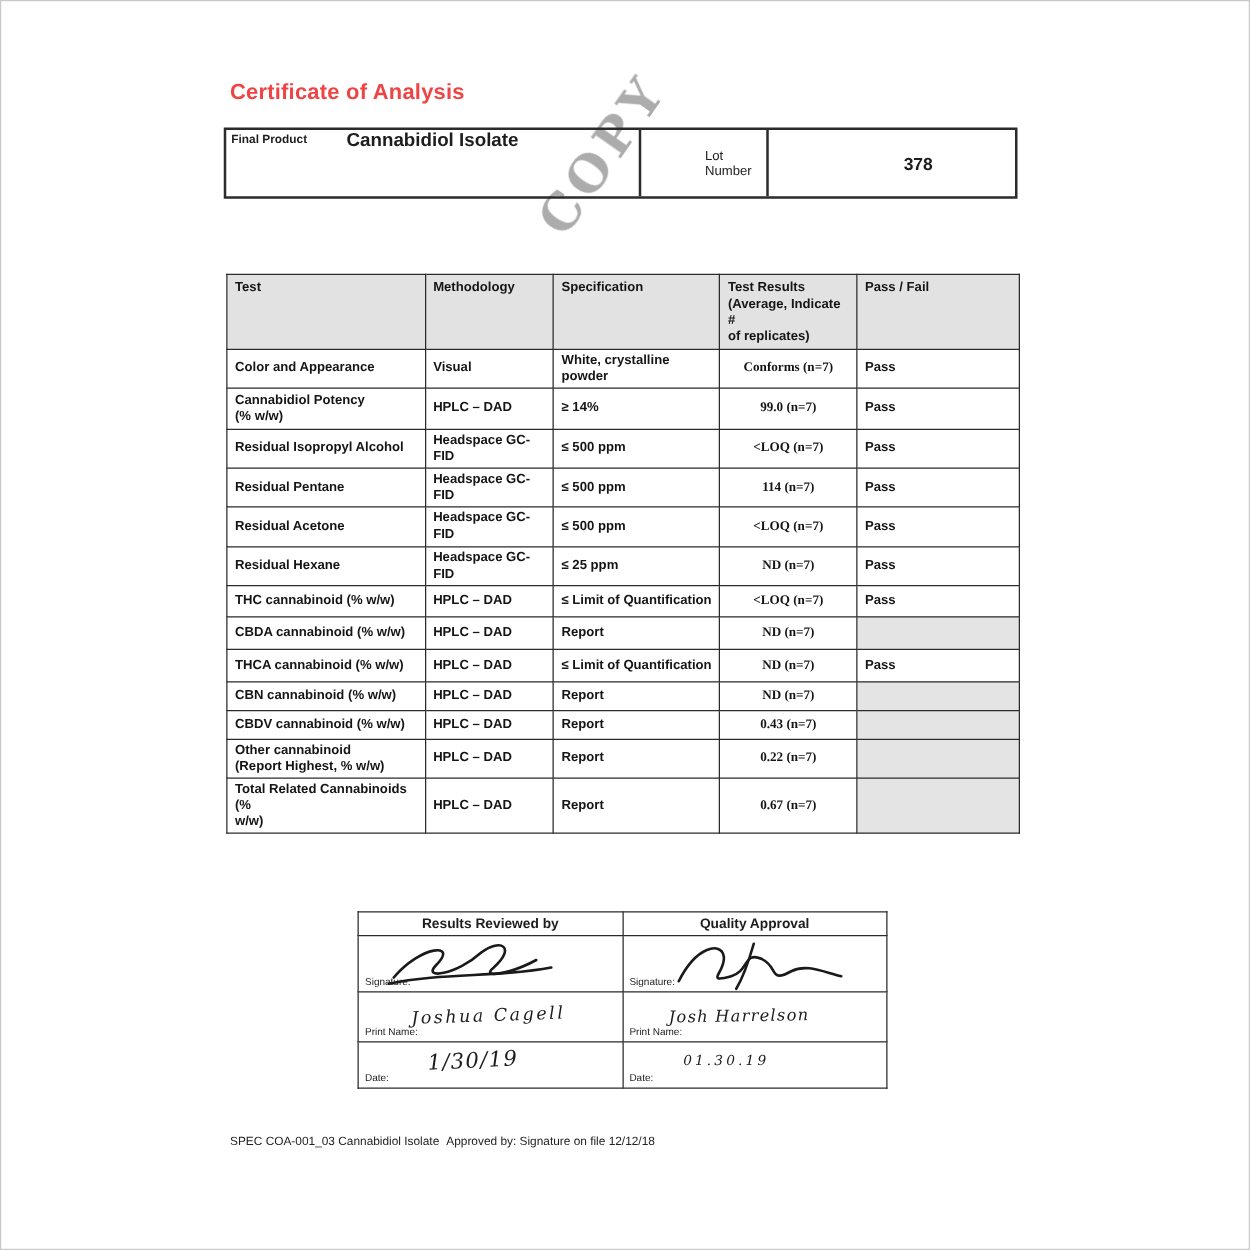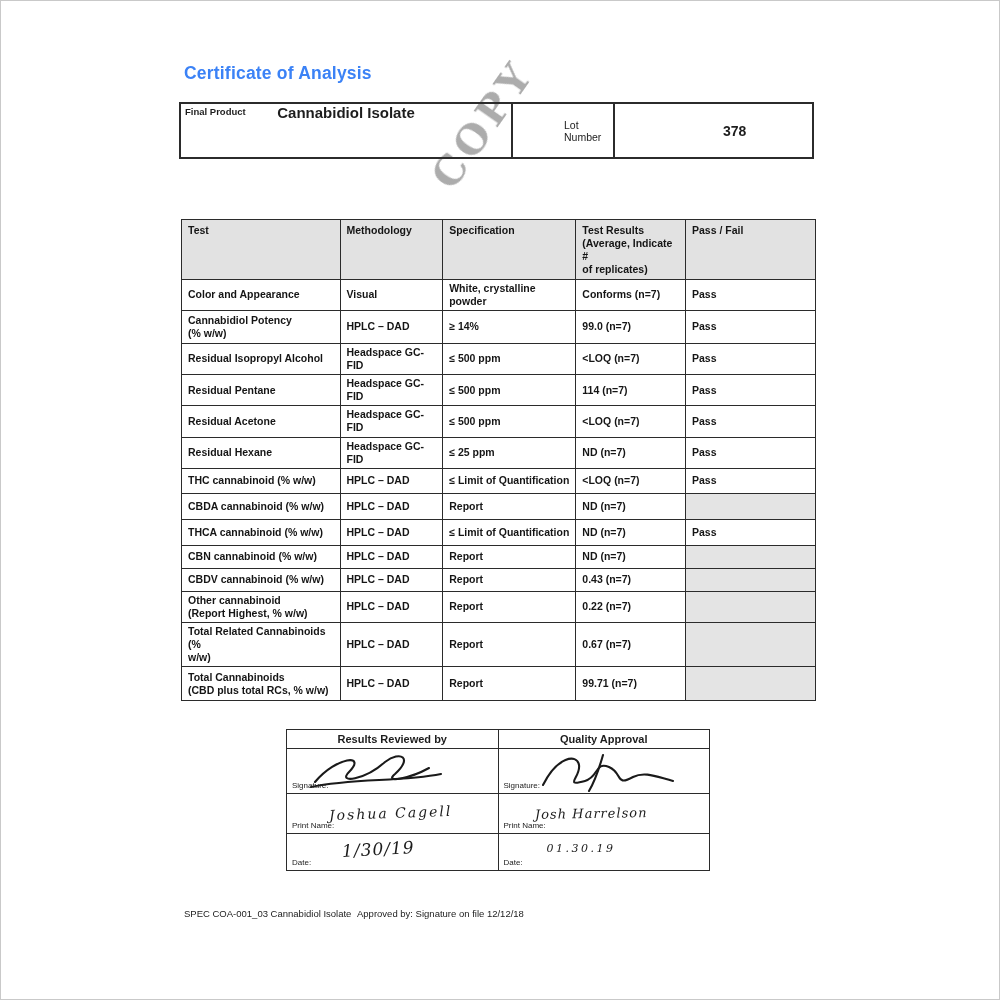--- a/index.html
+++ b/index.html
@@ -4,21 +4,21 @@
 <style>
   html,body{margin:0;padding:0;background:#fff;}
   .page{
     position:relative;width:1000px;height:1000px;background:#ffffff;
     border:1px solid #c9c9c9;box-sizing:border-box;overflow:hidden;
     font-family:"Liberation Sans", sans-serif;color:#1d1d1d;
   }
   
   .doc-title{
     position:absolute;left:183px;top:62px;
-    font-size:17.5px;font-weight:bold;color:#3b82f6;letter-spacing:.2px;
+    font-size:17.5px;font-weight:bold;color:#ef4444;letter-spacing:.2px;
   }
   
   .stamp{
     position:absolute;left:398px;top:100px;width:164px;height:44px;
     transform:rotate(-55deg);text-align:center;
     font-family:"DejaVu Serif", serif;font-weight:bold;font-size:40px;
     letter-spacing:5px;color:#8d8d8d;opacity:.72;filter:blur(.4px);
     pointer-events:none;
   }
   
@@ -41,21 +41,21 @@
   table.results th, table.results td{
     border:1.6px solid #2b2b2b;font-size:10.5px;line-height:1.25;
     padding:2px 6px;color:#151515;white-space:pre-line;box-sizing:border-box;
     font-weight:600;
   }
   table.results th{
     background:#e2e2e2;text-align:left;vertical-align:top;font-weight:700;
     height:44px;padding-top:4px;
   }
   table.results td{vertical-align:middle;}
-  td.c-result{}
+  td.c-result{text-align:center;font-family:Liberation Serif, serif;}
   td.c-pass{padding-left:15px;font-weight:700;}
   td.shaded{background:#e4e4e4;}
   tr.h29{height:29px}tr.h33{height:33px}tr.h26{height:26px}tr.h25{height:25px}
   tr.h23{height:23px}tr.h28{height:28px}tr.h34{height:34px}
   
   table.signoff{
     position:absolute;left:285px;top:728px;width:424px;
     border-collapse:collapse;table-layout:fixed;
   }
   table.signoff th, table.signoff td{
@@ -211,28 +211,20 @@
       <td class="c-pass shaded"></td>
     </tr>
     <tr class="h28">
       <td class="c-test">Total Related Cannabinoids (%
 w/w)</td>
       <td class="c-meth">HPLC – DAD</td>
       <td class="c-spec">Report</td>
       <td class="c-result">0.67 (n=7)</td>
       <td class="c-pass shaded"></td>
     </tr>
-    <tr class="h34">
-      <td class="c-test">Total Cannabinoids
-(CBD plus total RCs, % w/w)</td>
-      <td class="c-meth">HPLC – DAD</td>
-      <td class="c-spec">Report</td>
-      <td class="c-result">99.71 (n=7)</td>
-      <td class="c-pass shaded"></td>
-    </tr>
   </tbody>
     </table>
 
   <table class="signoff">
     <tbody>
         <tr>
       <th>Results Reviewed by</th>
       <th>Quality Approval</th>
     </tr>
     <tr class="row-sig">

